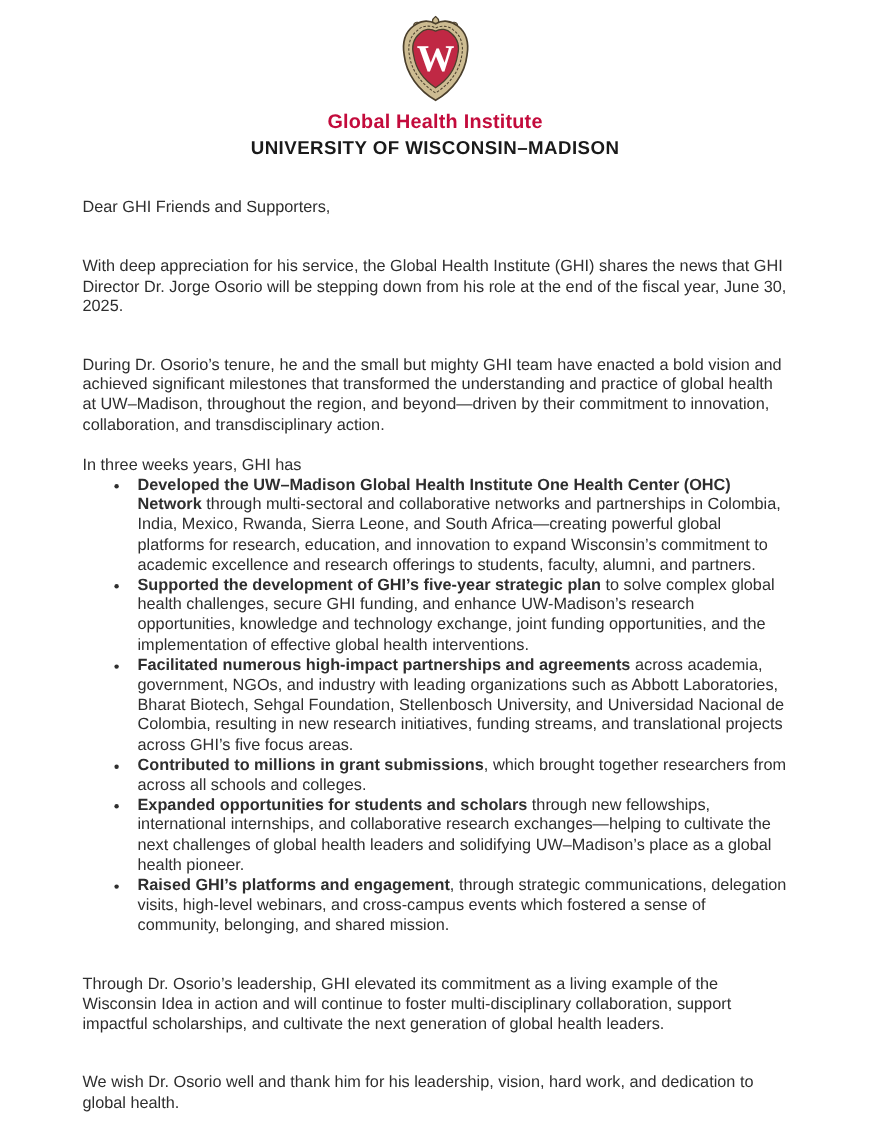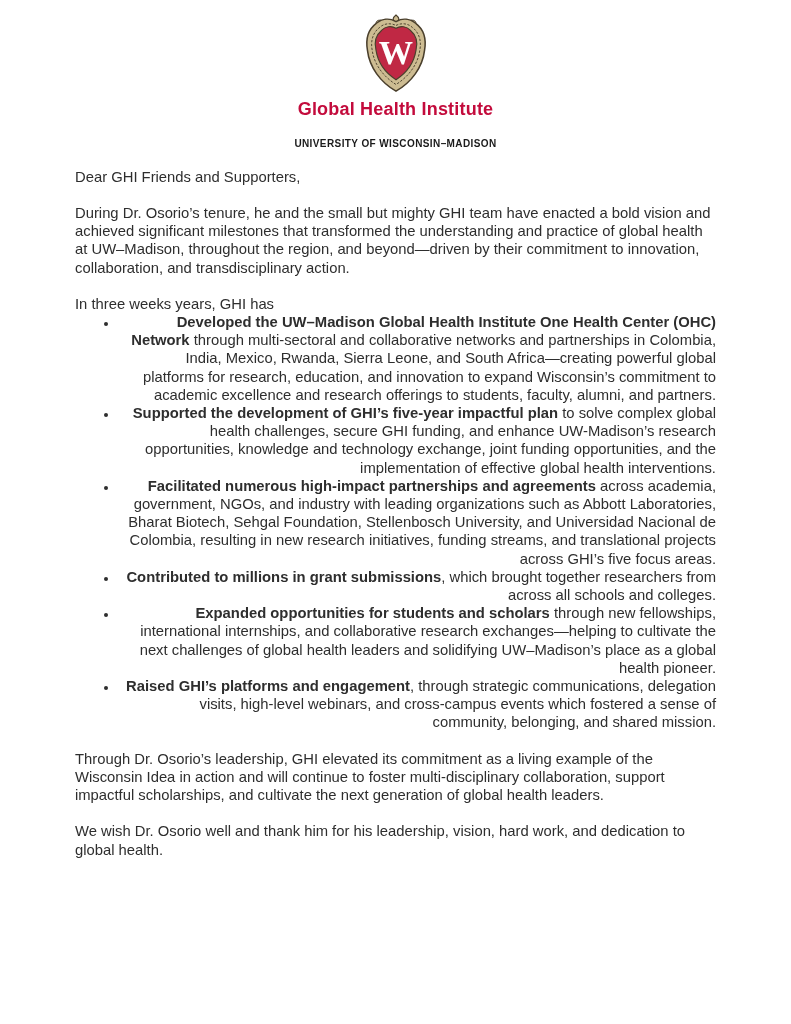--- a/index.html
+++ b/index.html
@@ -30,48 +30,47 @@
   }
   .org-name {
     margin-top: 2px;
     font-size: 18px;
     font-weight: bold;
     letter-spacing: 0.2px;
     color: #c30b3c;
     line-height: 1.1;
   }
   .university {
-    margin-top: 18px;
-    font-size: 10px;
+    margin-top: 4px;
+    font-size: 17px;
     font-weight: bold;
     letter-spacing: 0.4px;
     color: #1a1a1a;
     line-height: 1.2;
   }
   
   .body-text {
     padding: 0 75px;
     font-size: 14.8px;
     line-height: 18.2px;
     color: #2e2e2e;
   }
   .date-line {
     margin-top: 22px;
   }
   .para {
-    margin-top: 18px;
+    margin-top: 35px;
   }
   .list-intro {
     margin-top: 18px;
   }
   ul.accomplishments {
     margin: 0;
     padding: 0 0 0 43px;
     list-style: disc outside;
-    text-align: right;
   }
   ul.accomplishments li {
     padding-left: 7px;
     margin: 0;
   }
   ul.accomplishments li::marker {
     font-size: 12px;
   }
   .b {
     font-weight: bold;
@@ -101,28 +100,29 @@
     </span>
     <div class="org-name">Global Health Institute</div>
     <div class="university">UNIVERSITY OF WISCONSIN–MADISON</div>
   </div>
 
   <div class="body-text">
 
 
     <div class="para">Dear GHI Friends and Supporters,</div>
 
+    <div class="para">With deep appreciation for his service, the Global Health Institute (GHI) shares the news that GHI Director Dr. Jorge Osorio will be stepping down from his role at the end of the fiscal year, June 30, 2025.</div>
 
     <div class="para">During Dr. Osorio’s tenure, he and the small but mighty GHI team have enacted a bold vision and achieved significant milestones that transformed the understanding and practice of global health at UW–Madison, throughout the region, and beyond—driven by their commitment to innovation, collaboration, and transdisciplinary action.</div>
 
     <div class="list-intro">In three weeks years, GHI has</div>
 
     <ul class="accomplishments">
       <li><span class="b">Developed the UW–Madison Global Health Institute One Health Center (OHC) Network</span><span> through multi-sectoral and collaborative networks and partnerships in Colombia, India, Mexico, Rwanda, Sierra Leone, and South Africa—creating powerful global platforms for research, education, and innovation to expand Wisconsin’s commitment to academic excellence and research offerings to students, faculty, alumni, and partners.</span></li>
-      <li><span class="b">Supported the development of GHI’s five-year impactful plan</span><span> to solve complex global health challenges, secure GHI funding, and enhance UW-Madison’s research opportunities, knowledge and technology exchange, joint funding opportunities, and the implementation of effective global health interventions.</span></li>
+      <li><span class="b">Supported the development of GHI’s five-year strategic plan</span><span> to solve complex global health challenges, secure GHI funding, and enhance UW-Madison’s research opportunities, knowledge and technology exchange, joint funding opportunities, and the implementation of effective global health interventions.</span></li>
       <li><span class="b">Facilitated numerous high-impact partnerships and agreements</span><span> across academia, government, NGOs, and industry with leading organizations such as Abbott Laboratories, Bharat Biotech, Sehgal Foundation, Stellenbosch University, and Universidad Nacional de Colombia, resulting in new research initiatives, funding streams, and translational projects across GHI’s five focus areas.</span></li>
       <li><span class="b">Contributed to millions in grant submissions</span><span>, which brought together researchers from across all schools and colleges.</span></li>
       <li><span class="b">Expanded opportunities for students and scholars</span><span> through new fellowships, international internships, and collaborative research exchanges—helping to cultivate the next challenges of global health leaders and solidifying UW–Madison’s place as a global health pioneer.</span></li>
       <li><span class="b">Raised GHI’s platforms and engagement</span><span>, through strategic communications, delegation visits, high-level webinars, and cross-campus events which fostered a sense of community, belonging, and shared mission.</span></li>
     </ul>
 
     <div class="para">Through Dr. Osorio’s leadership, GHI elevated its commitment as a living example of the Wisconsin Idea in action and will continue to foster multi-disciplinary collaboration, support impactful scholarships, and cultivate the next generation of global health leaders.</div>
 
 
     <div class="para">We wish Dr. Osorio well and thank him for his leadership, vision, hard work, and dedication to global health.</div>

